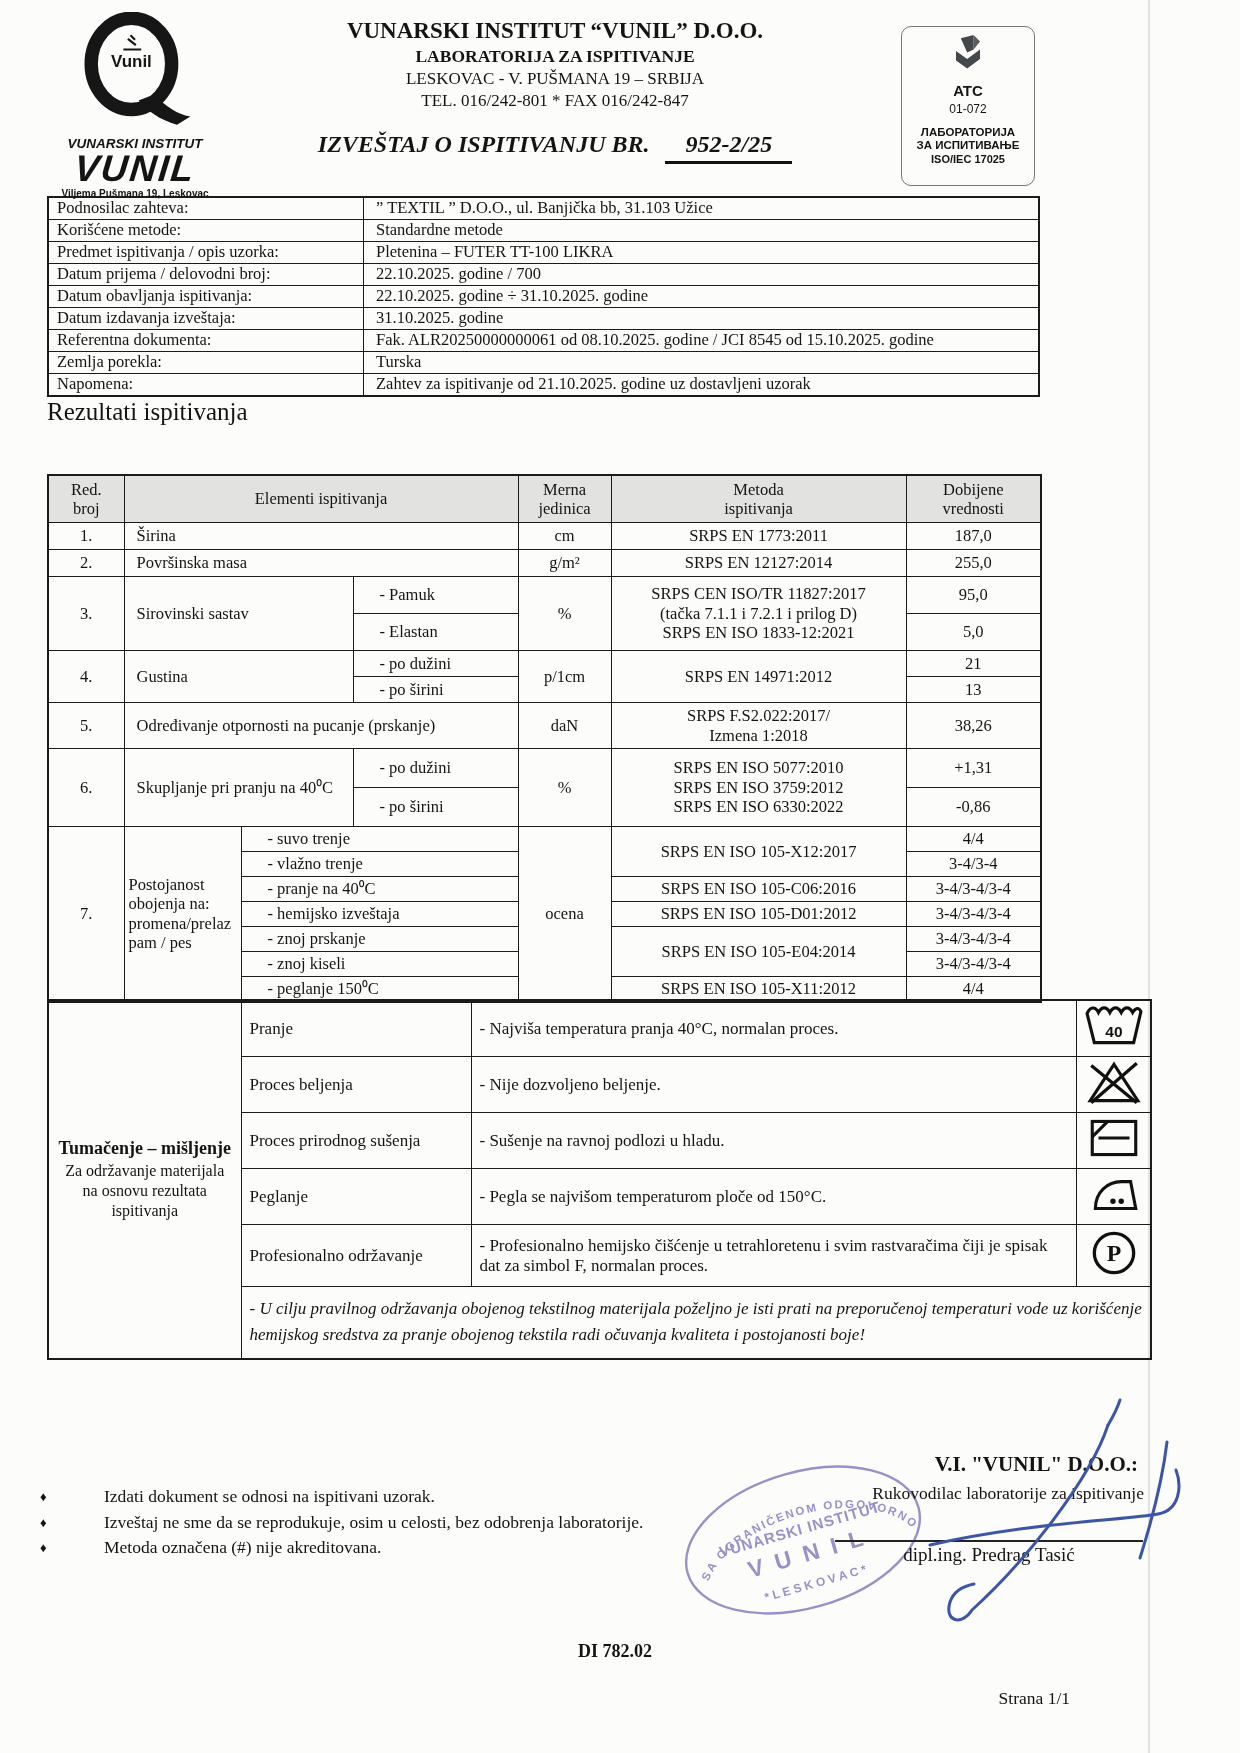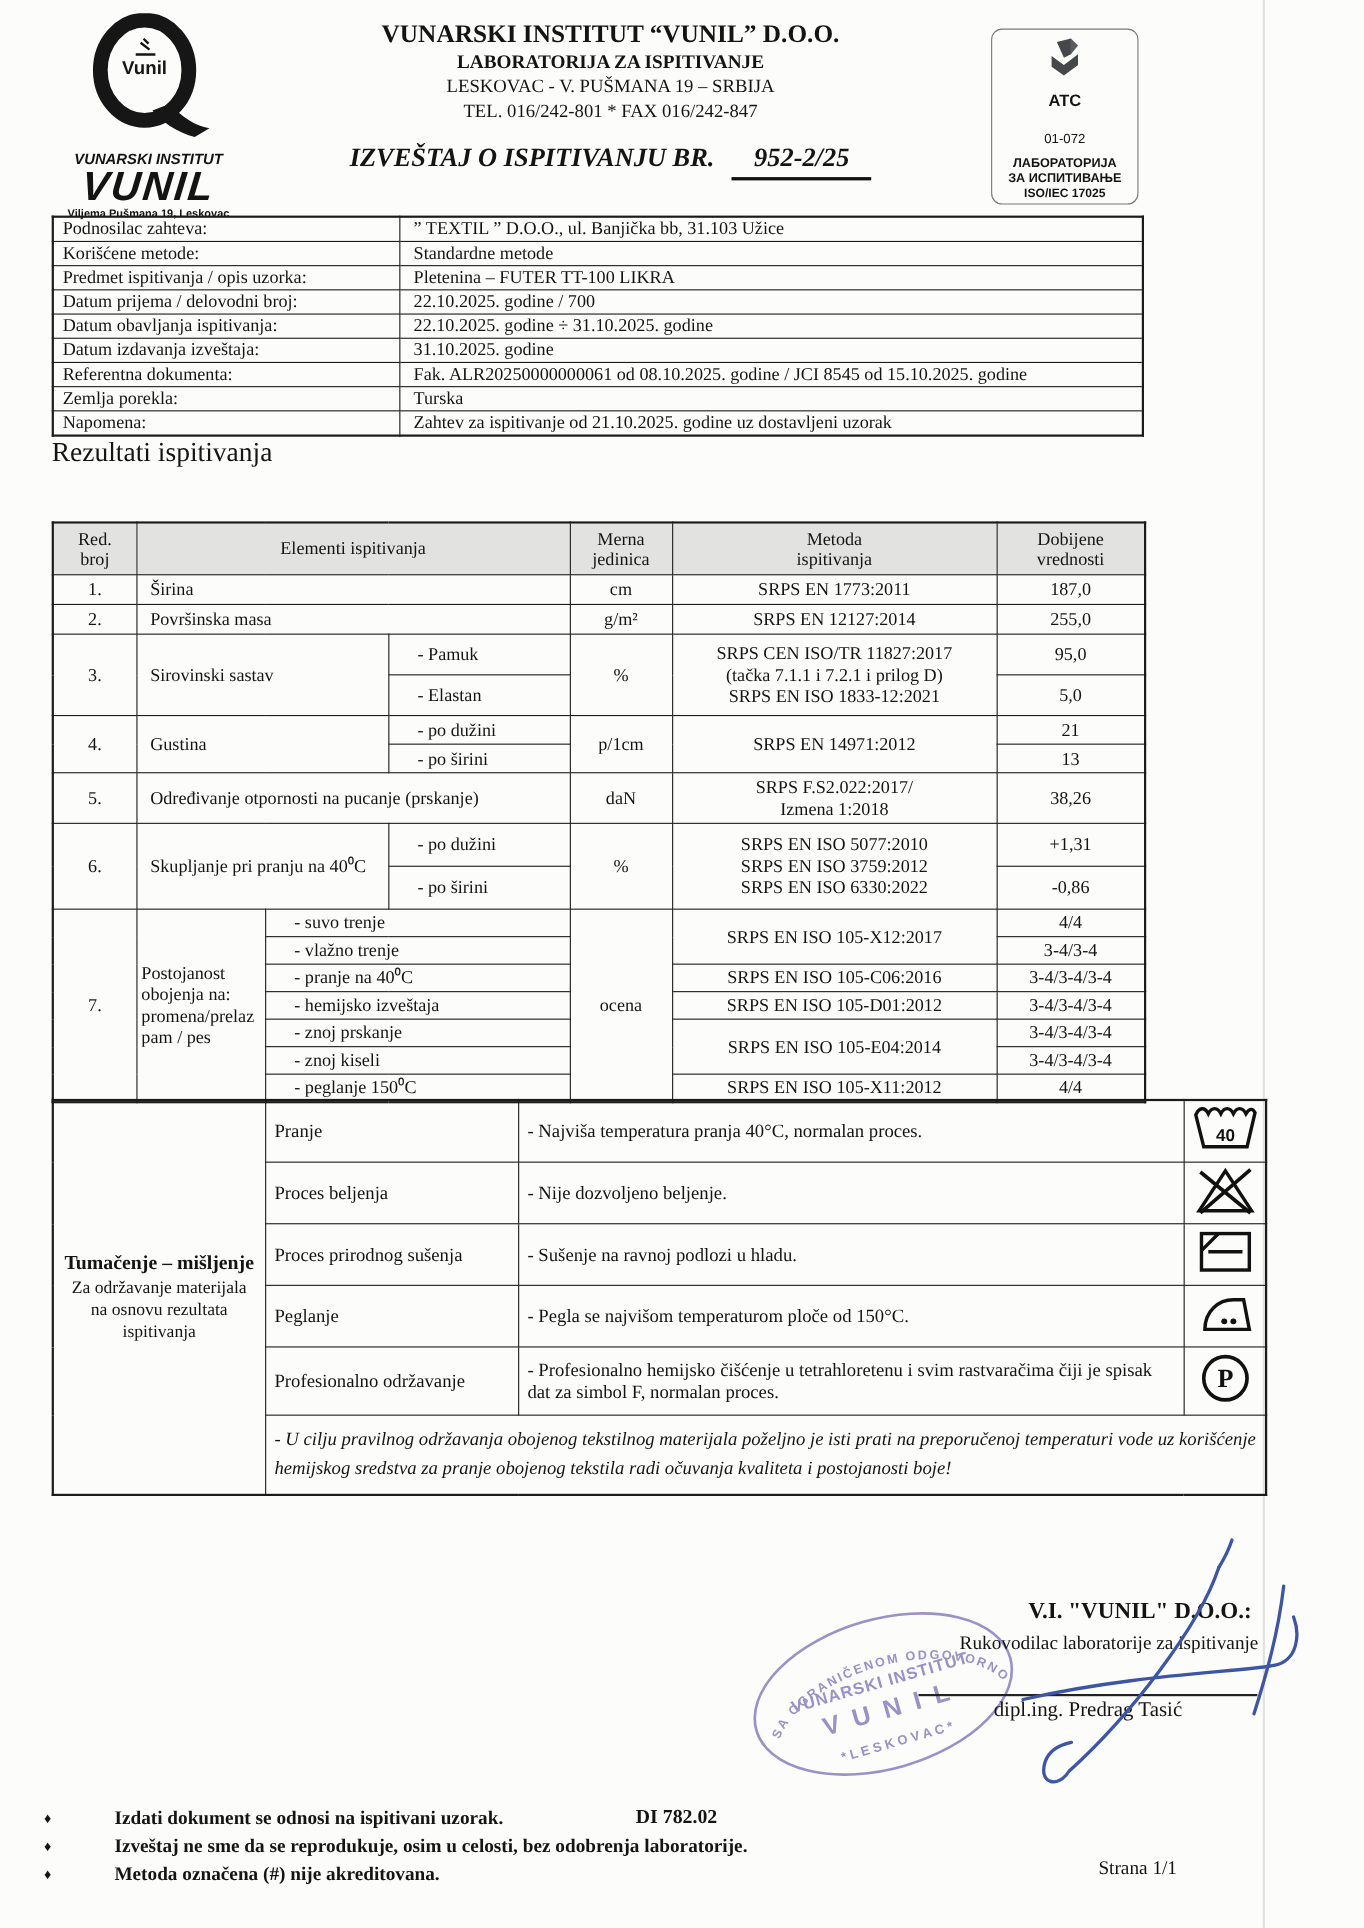--- a/index.html
+++ b/index.html
@@ -16,21 +16,21 @@
   .logo-addr{font-family:"Liberation Sans",sans-serif;font-weight:bold;font-size:10px;margin-top:2px;}
   .hdr-center{position:absolute;left:235px;top:16px;width:640px;text-align:center;line-height:1.28;}
   .company{font-size:23px;font-weight:bold;}
   .lab{font-size:17.5px;font-weight:bold;}
   .haddr,.hphone{font-size:17px;}
   .report-title{margin-top:18px;font-size:24px;font-weight:bold;font-style:italic;}
   .report-no{display:inline-block;border-bottom:3px solid #111;padding:0 20px 1px 20px;margin-left:10px;}
   .cert-box{position:absolute;left:901px;top:26px;width:134px;height:160px;border:1.6px solid #777;
             border-radius:10px;text-align:center;font-family:"Liberation Sans",sans-serif;padding-top:6px;box-sizing:border-box;}
   .cert-atc{font-weight:bold;font-size:15px;margin-top:1px;}
-  .cert-no{font-size:12px;margin-top:19px;}
+  .cert-no{font-size:12px;margin-top:3px;}
   .cert-label{font-weight:bold;font-size:11.5px;line-height:1.15;margin-top:10px;}
   .cert-std{font-weight:bold;font-size:11px;margin-top:1px;}
 
   
   table{border-collapse:collapse;table-layout:fixed;}
   .info-table{position:absolute;left:47px;top:196px;width:993px;border:2.5px solid #1b1b1b;font-family:Liberation Serif, serif;}
   .info-table td{border:1.6px solid #1b1b1b;font-size:16.5px;height:21px;padding:0 6px;line-height:1.1;overflow:hidden;}
   .info-table td.lbl{width:300px;padding-left:8px;}
   .info-table td.val{padding-left:12px;}
 
@@ -58,21 +58,21 @@
   
   .stamp-svg{position:absolute;left:648px;top:1432px;z-index:1;}
   .sig-block{position:absolute;left:690px;top:1452px;width:460px;z-index:2;}
   .sig-company{text-align:right;font-weight:bold;font-size:21px;padding-right:12px;}
   .sig-role{text-align:right;font-size:17.5px;margin-top:6px;padding-right:6px;}
   .sig-rule{margin:36px 0 2px 145px;width:308px;border-top:2px solid #222;}
   .sig-name{margin-left:145px;width:308px;text-align:center;font-size:19px;}
   .ink-svg{position:absolute;left:690px;top:1270px;z-index:3;pointer-events:none;}
 
   
-  .footnotes{position:absolute;left:26px;top:1640px;width:900px;font-weight:bold;}
+  .footnotes{position:absolute;left:26px;top:1484px;width:900px;}
   .fn{font-size:17.5px;line-height:25.5px;}
   .fn-bullet{display:inline-block;width:78px;padding-left:14px;font-size:13px;vertical-align:1px;box-sizing:border-box;}
   .doc-code{position:absolute;left:515px;top:1641px;width:200px;text-align:center;font-weight:bold;font-size:18px;}
   .page-no{position:absolute;left:930px;top:1688px;width:140px;text-align:right;font-size:17.5px;}
 </style>
 </head>
 <body>
 
 <div class="page">
   <div class="scanline"></div>

